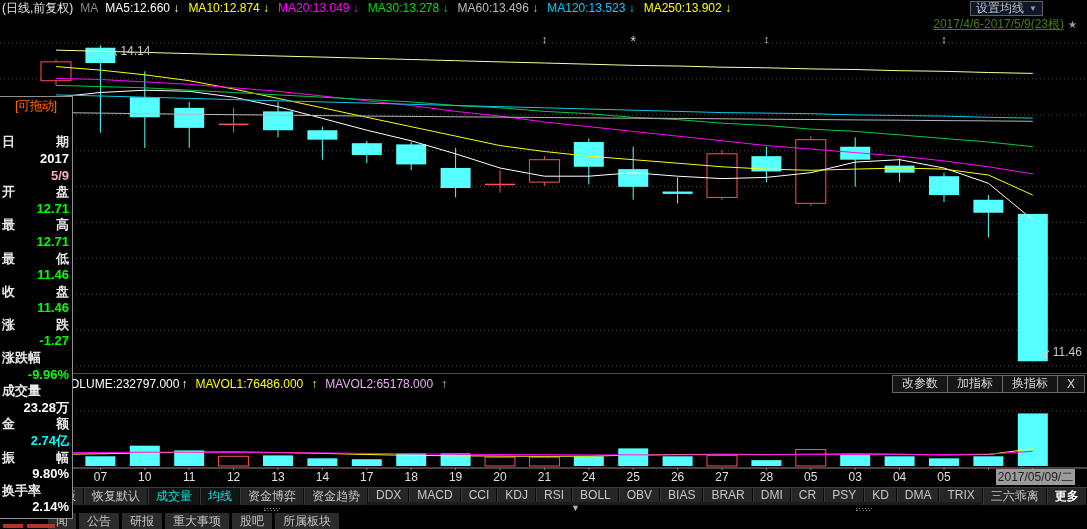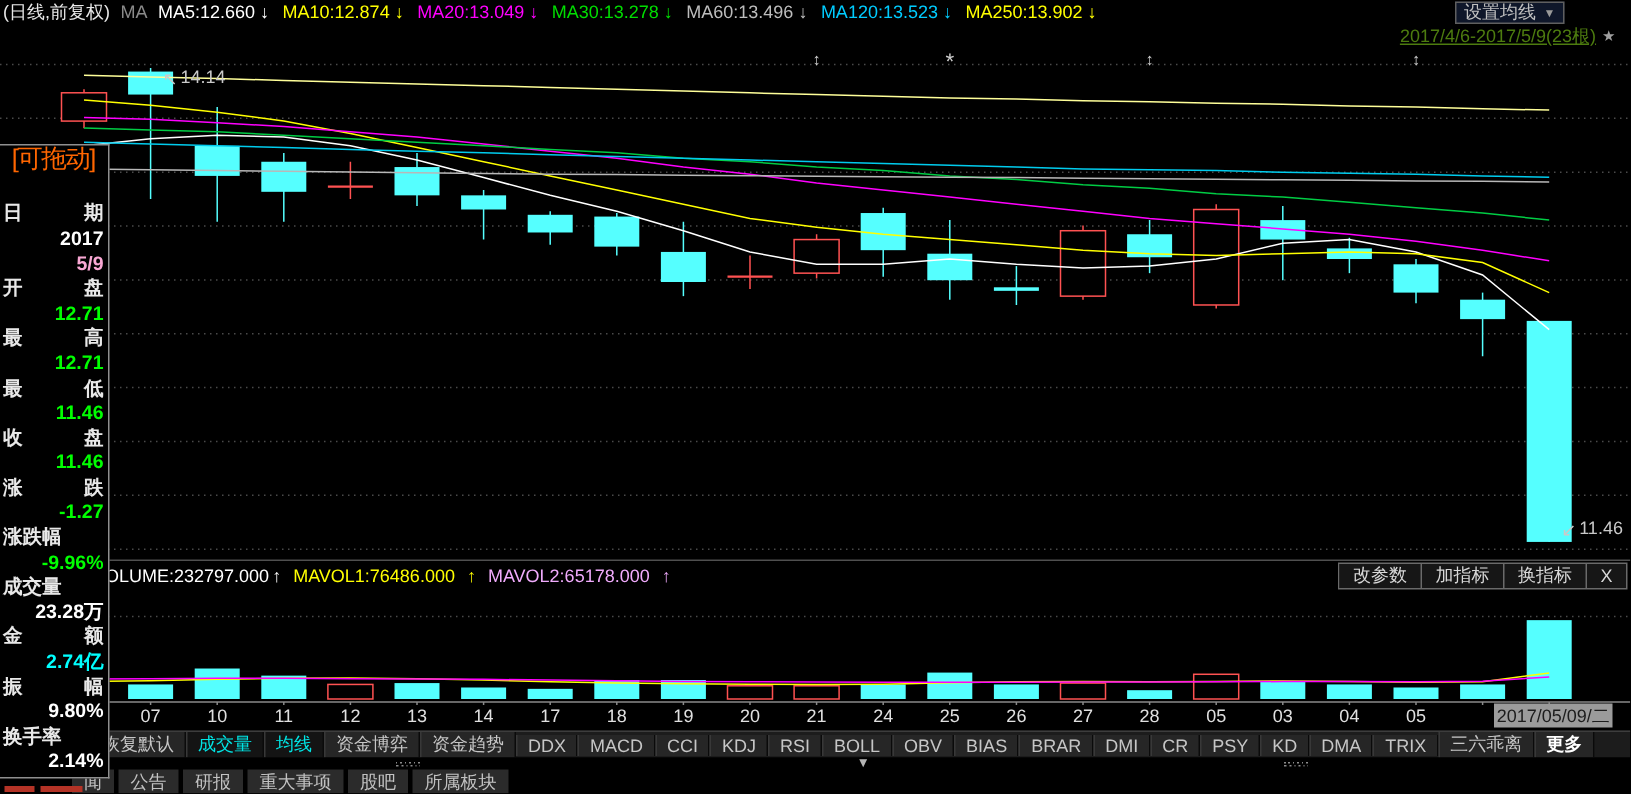--- a/index.html
+++ b/index.html
@@ -27,42 +27,42 @@
   .vol-buttons{margin-left:auto;margin-right:2px;display:flex;border:1px solid #6a6a6a;height:16px;}
   .vol-btn{padding:0 9px;color:#d8d8d8;border-left:1px solid #6a6a6a;display:flex;align-items:center;background:#161616;}
   .vol-btn:first-child{border-left:none;}
   
   .x-axis{position:absolute;top:468px;left:0;width:1087px;height:19px;}
   .x-label{position:absolute;top:2px;transform:translateX(-50%);color:#e0e0e0;}
   .date-box{position:absolute;right:12px;top:1px;width:79px;height:16px;background:#9b9b9b;color:#1d1d1d;
             text-align:center;line-height:16px;}
   
   .tabs-row{position:absolute;top:487px;left:0;width:1087px;height:18px;background:#1c1c1c;
-            border-top:1px solid #3d3d3d;display:flex;align-items:center;padding-left:32px;box-sizing:border-box;
+            border-top:1px solid #3d3d3d;display:flex;align-items:flex-start;padding-left:56px;box-sizing:border-box;
             overflow:hidden;white-space:nowrap;}
   .tab{padding:0 7px;display:flex;align-items:center;color:#c6c6c6;background:#262626;
        border-right:1px solid #0a0a0a;border-left:1px solid #383838;}
   .tab.active{color:#00e5e5;background:#141414;}
   .tab.emph{color:#ffffff;font-weight:bold;}
   
   .splitter{position:absolute;top:505px;left:0;width:1087px;height:8px;background:#000;}
   .grip{position:absolute;top:3px;width:16px;height:3px;
         background:repeating-linear-gradient(90deg,#8a8a8a 0 1px,transparent 1px 3px),
                    repeating-linear-gradient(90deg,#8a8a8a 0 1px,transparent 1px 3px);
         background-size:100% 1px;background-position:0 0,1px 2px;background-repeat:repeat-x;}
   .split-caret{position:absolute;top:-2px;left:571px;color:#b5b5b5;font-size:9px;}
   
   .bottom-row{position:absolute;top:513px;left:0;width:1087px;height:16px;display:flex;gap:3px;
               padding-left:48px;box-sizing:border-box;}
   .btab{padding:0 8px;display:flex;align-items:center;color:#c2c2c2;background:#2b2b2b;height:16px;}
   
   .info-panel{position:absolute;left:0;top:96px;width:73px;height:423px;background:#000;z-index:10;
               border:1px solid #8f8f8f;border-left:none;box-sizing:border-box;display:flex;flex-direction:column;
               justify-content:space-between;padding:1px 3px 2px 2px;font-size:13px;font-weight:bold;}
-  .drag-hint{color:#ff6600;font-weight:normal;font-size:17px;text-align:center;letter-spacing:-1px;}
+  .drag-hint{color:#ff6600;font-weight:normal;font-size:13px;text-align:center;letter-spacing:-1px;}
   .ip-line{line-height:16.6px;height:16.6px;}
   .ip-label{display:flex;justify-content:space-between;color:#e8e8e8;}
   .ip-label.compact{justify-content:flex-start;letter-spacing:0;}
   .ip-value{text-align:right;}
   .frag{position:absolute;z-index:11;background:#b43326;height:4px;}
 </style>
 </head>
 <body>
 
 <div id="app">

